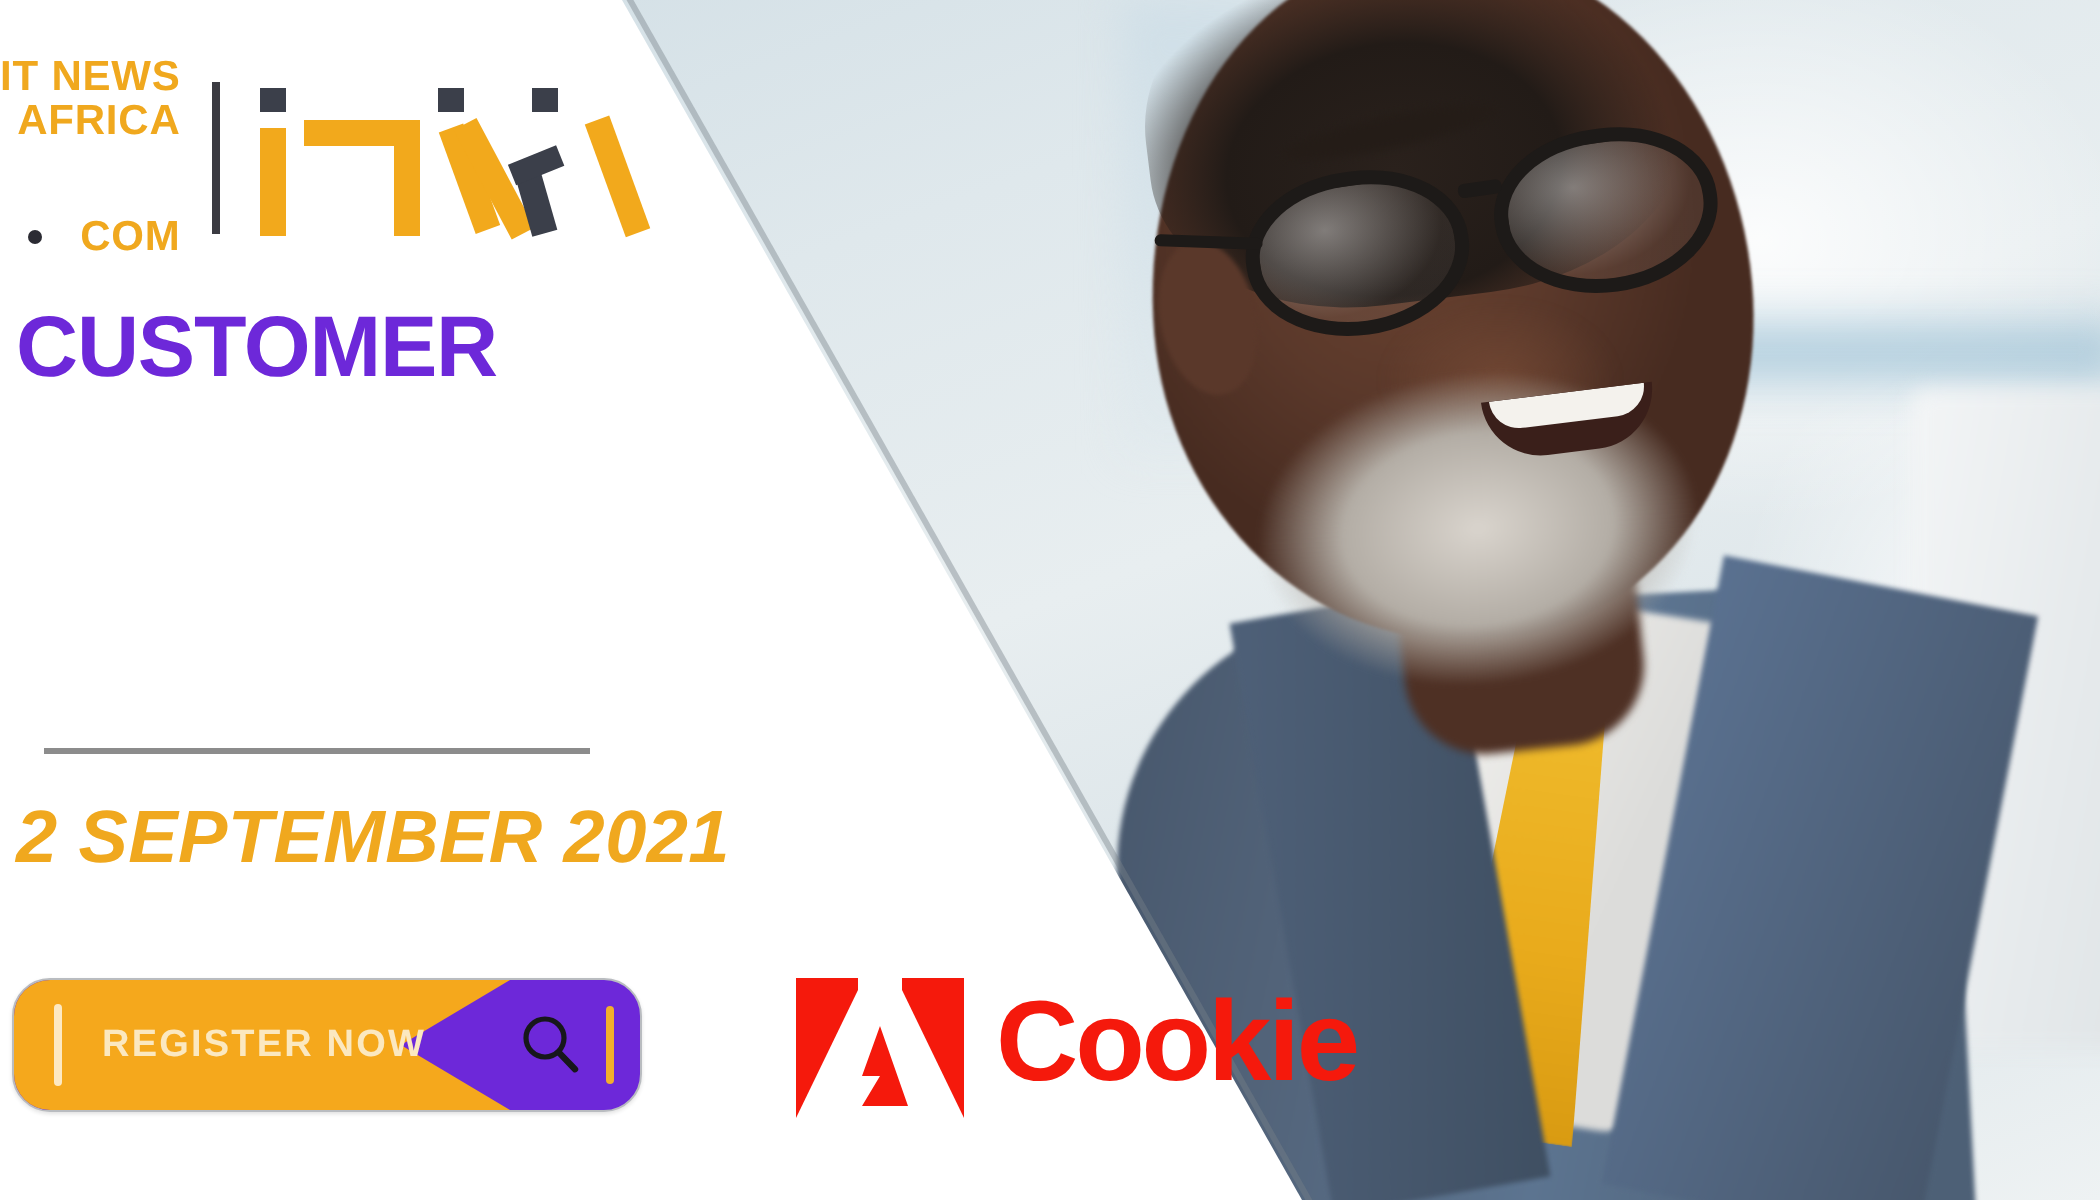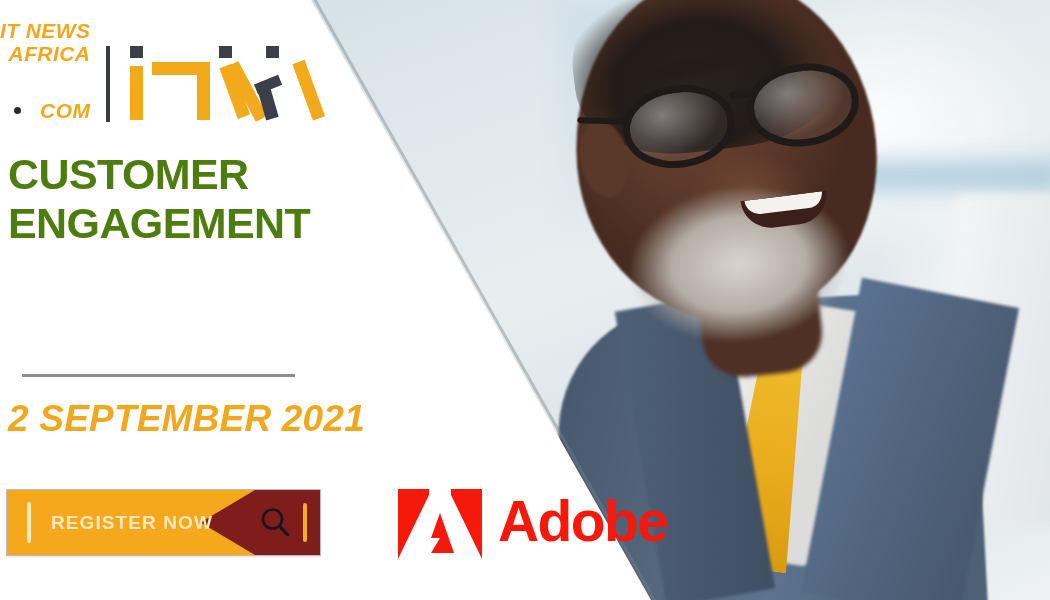--- a/index.html
+++ b/index.html
@@ -244,23 +244,22 @@
   }
 
   
   .content { position: absolute; inset: 0; z-index: 5; }
 
   
   .logo-block {
     position: absolute;
     left: 0px; top: 36px;
     display: flex;
-    align-items: flex-end;
+    align-items: center;
     height: 86px;
-    font-style: italic;
   }
   .logo-wordmark {
     text-align: right;
     line-height: 1.06;
     font-weight: 700;
     font-size: 21px;
     letter-spacing: 0.4px;
     color: #f0a81e;
     padding-right: 14px;
     white-space: nowrap;
@@ -283,21 +282,21 @@
   .lm-dark { position: absolute; background: #3b3f4a; }
 
   
   .headline {
     position: absolute;
     left: 8px; top: 150px;
     font-size: 43px;
     font-weight: 700;
     letter-spacing: -0.6px;
     line-height: 1.13;
-    color: #4d7c0f;
+    color: #6d28d9;
   }
   .subtitle {
     position: absolute;
     left: 8px; top: 266px;
     font-size: 27.5px;
     font-weight: 400;
     line-height: 1.42;
     color: #1d1d1d;
     letter-spacing: -0.2px;
     white-space: pre;
@@ -319,22 +318,22 @@
     letter-spacing: 0.2px;
     color: #f0a81e;
     text-align: right;
   }
 
   
   .register-btn {
     position: absolute;
     left: 6px; top: 489px;
     width: 313px; height: 65px;
-    border-radius: 1px;
-    background: #7f1d1d;
+    border-radius: 19px;
+    background: #6d28d9;
     border: 1px solid #b9bcc0;
     box-shadow: 0 1px 2px rgba(0,0,0,0.12);
     overflow: hidden;
     cursor: pointer;
   }
   .btn-fill {
     position: absolute;
     left: 0; top: 0;
     width: 248px; height: 100%;
     background: #f5a81c;
@@ -461,21 +460,20 @@
 
         <div class="lm-dark" style="left:140px;top:6px;  width:13px; height:12px;"></div>
         <div class="lm-dark" style="left:130px;top:44px; width:13px; height:36px; transform:rotate(-16deg); transform-origin:top center;"></div>
         <div class="lm-dark" style="left:130px;top:44px; width:26px; height:11px; transform:rotate(-22deg); transform-origin:left center;"></div>
         <div class="lm" style="left:166px;top:22px; width:13px; height:60px; transform:rotate(-20deg); transform-origin:top center;"></div>
       </div>
     </div>
 
     <div class="headline">
       <div>CUSTOMER</div>
-      <div>ENGAGEMENT</div>
     </div>
 
     <div class="subtitle">
     </div>
 
     <div class="rule"></div>
 
     <div class="event-date">2 SEPTEMBER 2021</div>
 
     <div class="register-btn">
@@ -492,17 +490,17 @@
     </div>
 
     <div class="adobe-logo">
       <div class="adobe-mark">
         <svg viewBox="0 0 84 74" width="84" height="74" aria-hidden="true">
           <polygon points="0,2 31,2 31,8 0,72" fill="#f5190c"></polygon>
           <polygon points="53,2 84,2 84,72 53,8" fill="#f5190c"></polygon>
           <polygon points="42,26 56,66 33,66 42,51 33,51" fill="#f5190c"></polygon>
         </svg>
       </div>
-      <div class="adobe-word">Adobe</div>
+      <div class="adobe-word">Cookie</div>
     </div>
 
   </div>
 </div>
 
 </body></html>

